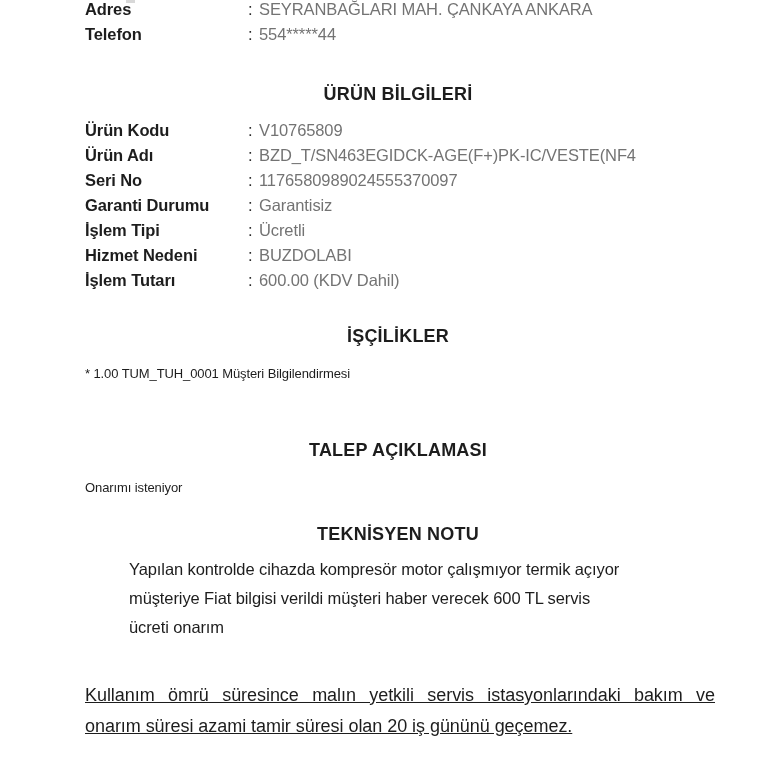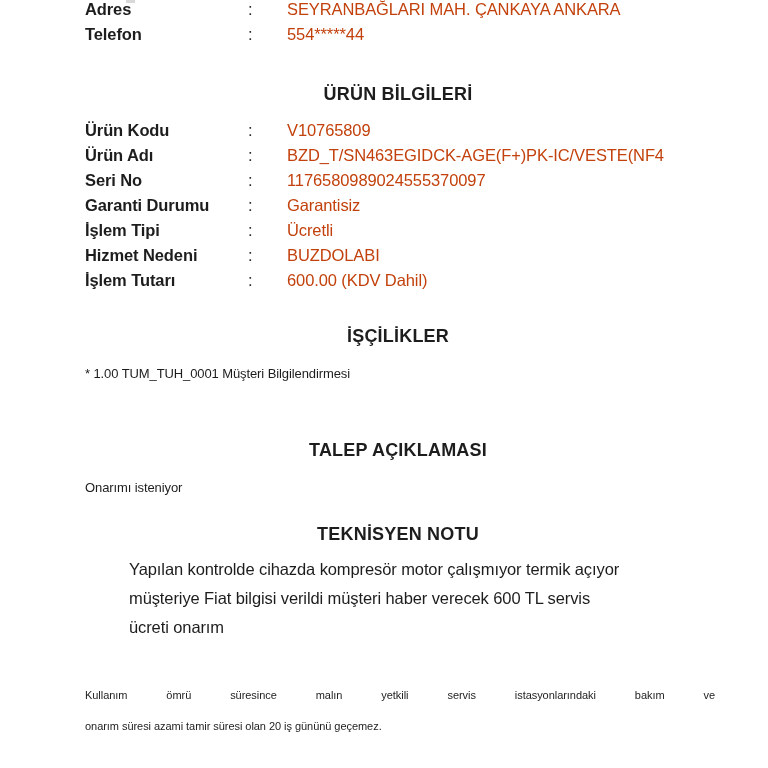--- a/index.html
+++ b/index.html
@@ -61,22 +61,21 @@
   }
   .kv-colon {
     width: 11px;
     flex: 0 0 11px;
     font-size: 16.5px;
     color: #2b2b2b;
   }
   .kv-value {
     font-size: 16.5px;
     letter-spacing: -0.1px;
-    color: #c2410c;
-    margin-left: 28px;
+    color: #737373;
   }
 
   
   .section-heading {
     text-align: center;
     font-weight: bold;
     font-size: 18px;
     letter-spacing: 0.2px;
     padding-left: 28px; 
   }
@@ -98,23 +97,24 @@
     line-height: 29px;
     letter-spacing: -0.1px;
     margin-left: 44px;
   }
   .note-para .ln { display: block; white-space: nowrap; }
 
   
   .legal-para {
     padding-left: 85px;
     padding-right: 53px;
-    font-size: 11px;
+    font-size: 18px;
     line-height: 31px;
     letter-spacing: -0.05px;
+    text-decoration: underline;
   }
   .legal-para .ln-just {
     display: block;
     text-align: justify;
     text-align-last: justify;
     white-space: nowrap;
   }
   .legal-para .ln {
     display: block;
     white-space: nowrap;

